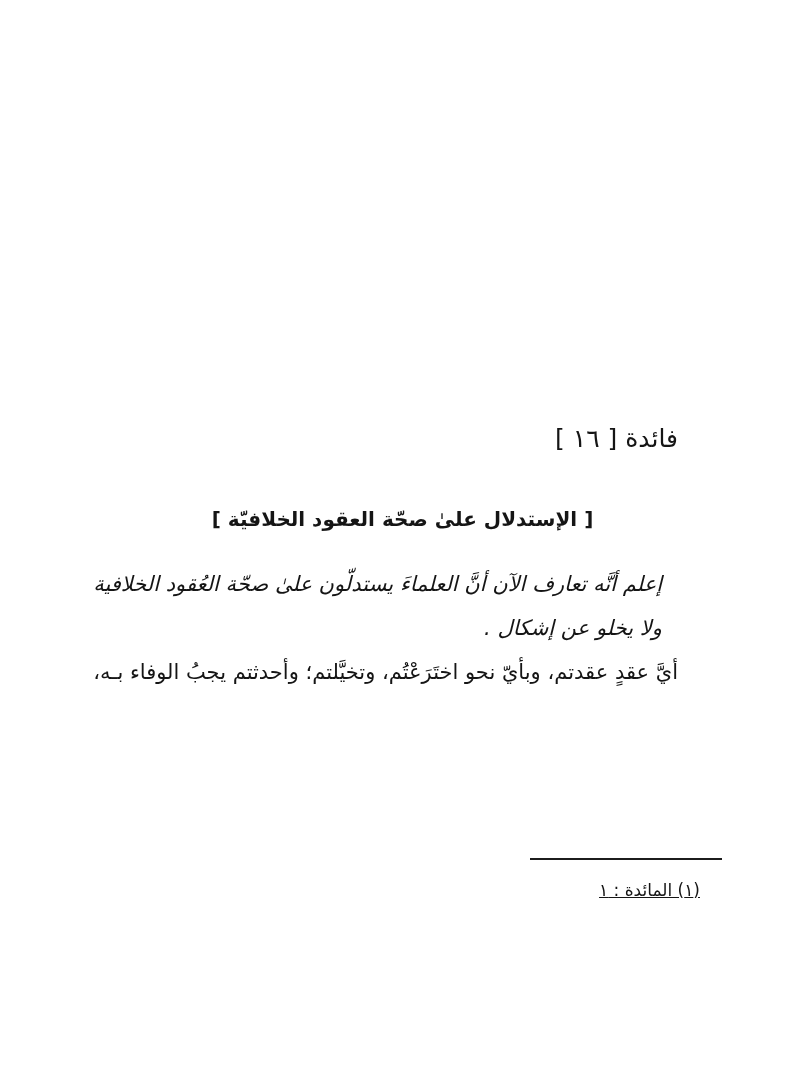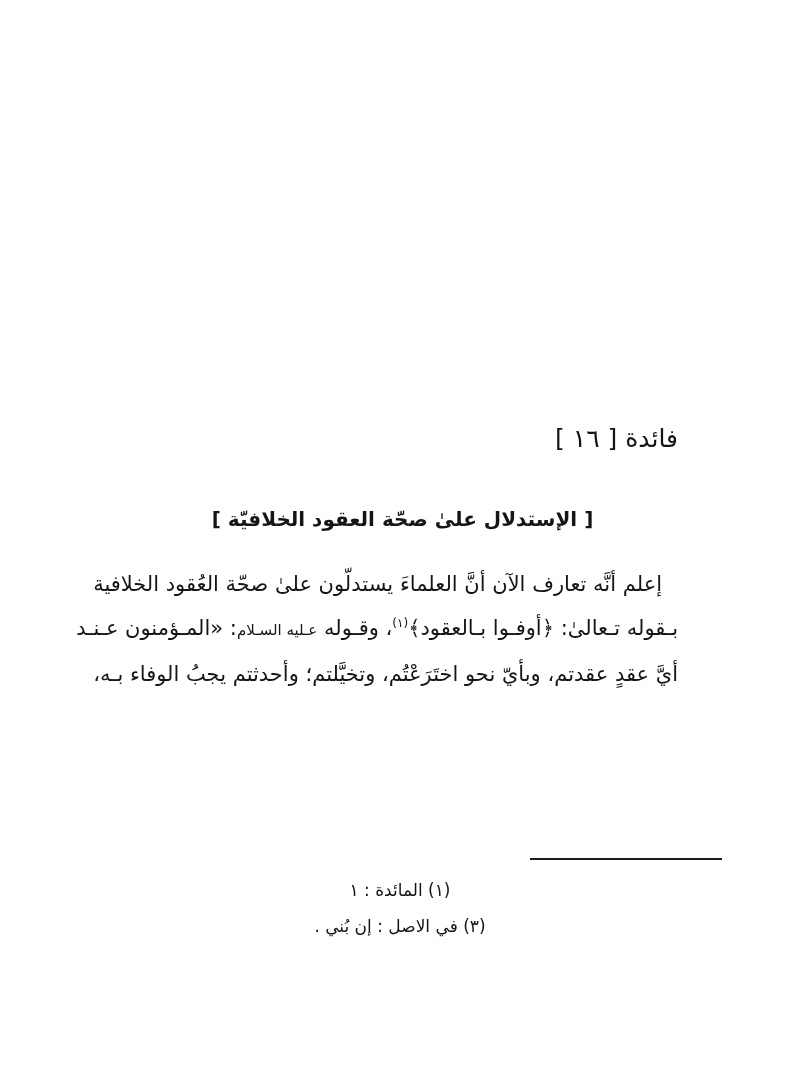--- a/index.html
+++ b/index.html
@@ -54,20 +54,21 @@
   }
   .line.justify {
     text-align: justify;
     text-align-last: justify;
   }
   .line.start {
     text-align: right;
   }
   .line.indent {
     padding-right: 16px;
+    font-style: italic;
   }
   .fnref {
     font-size: 12px;
     vertical-align: super;
     line-height: 0;
   }
   .honorific {
     font-size: 15px;
   }
   .rule {
@@ -78,39 +79,39 @@
     height: 2px;
     background: #1c1c1c;
   }
   .footnotes {
     position: absolute;
     top: 872px;
     right: 105px;
     width: 600px;
     font-size: 17px;
     line-height: 36px;
-    text-align: center;
+    text-align: right;
     direction: rtl;
+    text-decoration: underline;
   }
 </style>
 </head>
 <body>
 
 <div class="page">
 
   <h1 class="title">فائدة [ ١٦ ]</h1>
 
   <h2 class="subtitle">[ الإستدلال علىٰ صحّة العقود الخلافيّة ]</h2>
 
   <div class="body-text">
     <div class="line justify indent"><span>إعلم أنَّه تعارف الآن أنَّ العلماءَ يستدلّون علىٰ صحّة العُقود الخلافية</span></div>
-    <div class="line justify"><span>بـقوله تـعالىٰ: ﴿أوفـوا بـالعقود﴾</span><sup class="fnref">(١)</sup><span>، وقـوله </span><span class="honorific">عـليه السـلام</span><span>: «المـؤمنون عـنـد</span></div>
+    <div class="line start indent"><span>ولا يخلو عن إشكال .</span></div>
     <div class="line justify"><span>أيَّ عقدٍ عقدتم، وبأيّ نحو اختَرَعْتُم، وتخيَّلتم؛ وأحدثتم يجبُ الوفاء بـه،</span></div>
   </div>
 
   <div class="rule"></div>
 
   <div class="footnotes">
     <div class="fn">(١) المائدة : ١</div>
-    <div class="fn">(٣) في الاصل : إن بُني .</div>
   </div>
 
 </div>
 
 </body></html>

